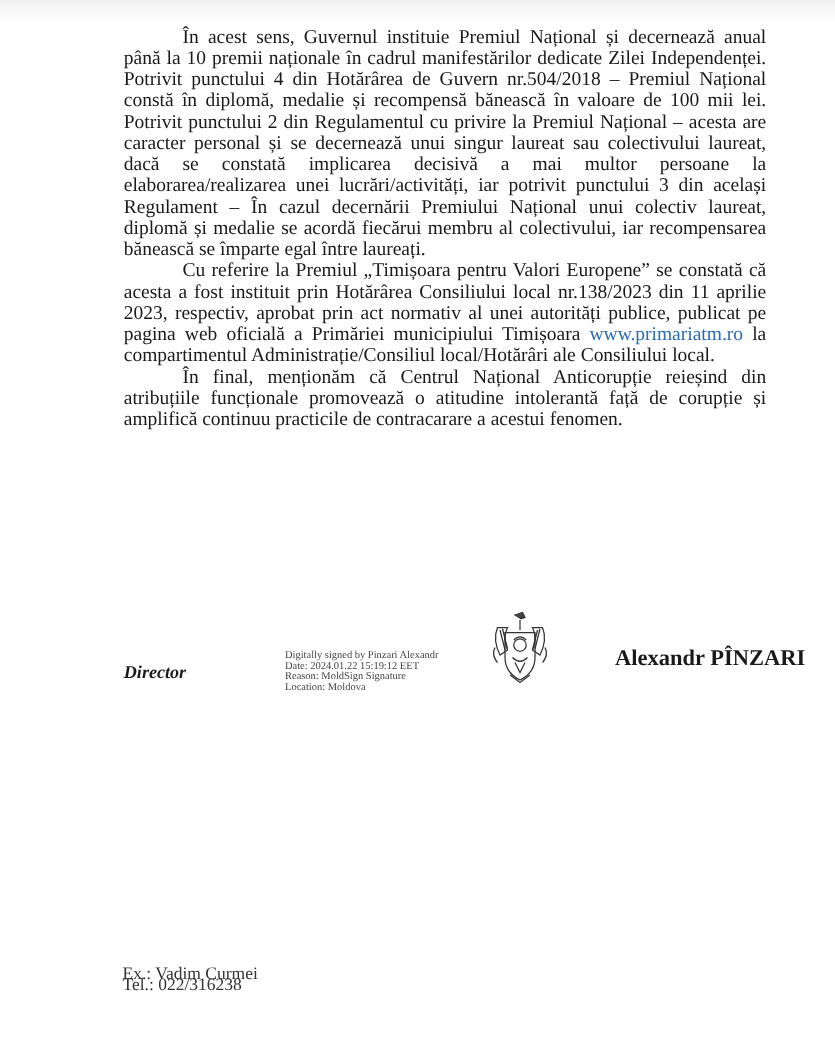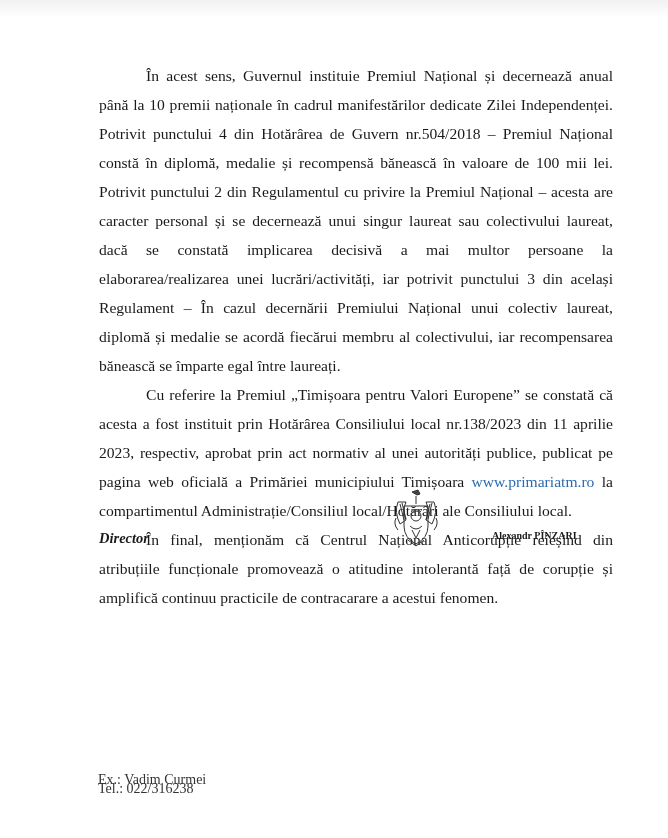--- a/index.html
+++ b/index.html
@@ -9,34 +9,33 @@
     position: relative;
     font-family: "Liberation Serif", serif;
     color: #1a1a1a;
   }
   .top-shade {
     position: absolute; left: 0; top: 0; width: 668px; height: 18px;
     background: linear-gradient(#f1f1f1, #ffffff);
   }
   .body-text {
     position: absolute; left: 99px; top: 21px; width: 514px;
-    font-size: 15.6px; line-height: 29px;
+    font-size: 15.6px; line-height: 17px;
     text-align: justify;
-    margin-top: 40px;
   }
   .body-text p { margin: 0; text-indent: 47px; }
   .link { color: #2b6cb0; }
   .sig-row { position: absolute; left: 0; top: 488px; width: 668px; height: 100px; }
   .director {
     position: absolute; left: 99px; top: 42px;
     font-weight: bold; font-size: 14.5px; font-style: italic;
   }
   .signer {
-    position: absolute; left: 492px; top: 42px;
-    font-weight: bold; font-size: 10px;
+    position: absolute; left: 492px; top: 28px;
+    font-weight: bold; font-size: 18px;
   }
   .digisig {
     position: absolute; left: 228px; top: 32px;
     font-size: 8.4px; line-height: 8.6px; color: #444;
   }
   .digisig div { white-space: nowrap; }
   .coat {
     position: absolute; left: 390px; top: 0px; width: 52px; height: 62px;
   }
   .executor {
@@ -50,20 +49,26 @@
 <div class="top-shade"></div>
 
 <div class="body-text">
   <p>În acest sens, Guvernul instituie Premiul Național și decernează anual până la 10 premii naționale în cadrul manifestărilor dedicate Zilei Independenței. Potrivit punctului 4 din Hotărârea de Guvern nr.504/2018 – Premiul Național constă în diplomă, medalie și recompensă bănească în valoare de 100 mii lei.  Potrivit punctului 2 din Regulamentul cu privire la Premiul Național – acesta are caracter personal și se decernează unui singur laureat sau colectivului laureat, dacă se constată implicarea decisivă a mai multor persoane la elaborarea/realizarea unei lucrări/activități, iar potrivit punctului 3 din același Regulament – În cazul decernării Premiului Național unui colectiv laureat, diplomă și medalie se acordă fiecărui membru al colectivului, iar recompensarea bănească se împarte egal între laureați.</p>
   <p><span>Cu referire la Premiul „Timișoara pentru Valori Europene” se constată că acesta a fost instituit prin Hotărârea Consiliului local nr.138/2023 din 11 aprilie 2023, respectiv, aprobat prin act normativ al unei autorități publice, publicat pe pagina web oficială a Primăriei municipiului Timișoara </span><span class="link">www.primariatm.ro</span><span> la compartimentul Administrație/Consiliul local/Hotărâri ale Consiliului local.</span></p>
   <p>În final, menționăm că Centrul Național Anticorupție reieșind din atribuțiile funcționale promovează o atitudine intolerantă față de corupție și amplifică continuu practicile de contracarare a acestui fenomen.</p>
 </div>
 
 <div class="sig-row">
   <div class="director">Director</div>
+  <div class="digisig">
+    <div>Digitally signed by Pinzari Alexandr</div>
+    <div>Date: 2024.01.22 15:19:12 EET</div>
+    <div>Reason: MoldSign Signature</div>
+    <div>Location: Moldova</div>
+  </div>
   <svg class="coat" viewBox="0 0 52 62">
     <g fill="none" stroke="#333" stroke-width="1">
       <path d="M22 4 l6 -2 l2 4 l-3 1 z" fill="#444"></path>
       <path d="M26 8 l0 8"></path>
       <path d="M8 14 q-4 10 2 22 l6 -4 q-4 -10 0 -18 z"></path>
       <path d="M44 14 q4 10 -2 22 l-6 -4 q4 -10 0 -18 z"></path>
       <path d="M10 16 l4 16 M12 15 l4 16 M40 16 l-4 16 M42 15 l-4 16"></path>
       <path d="M14 18 h24 v20 q0 12 -12 18 q-12 -6 -12 -18 z"></path>
       <circle cx="26" cy="28" r="5"></circle>
       <path d="M21 24 q5 -5 10 0"></path>

